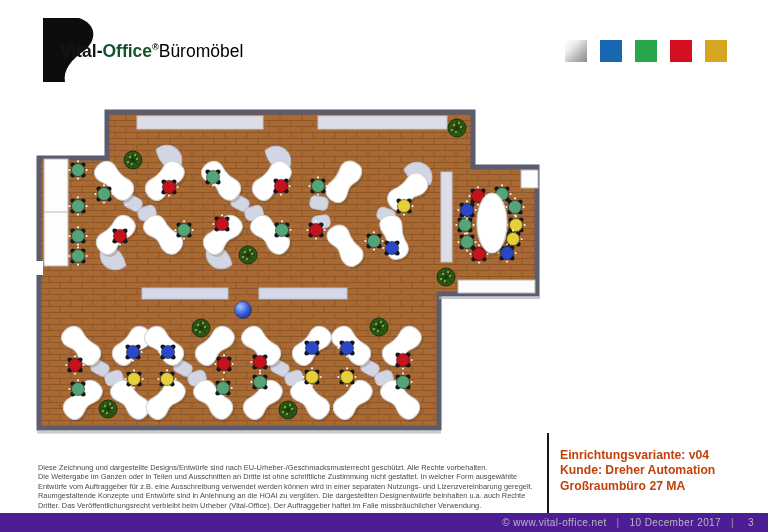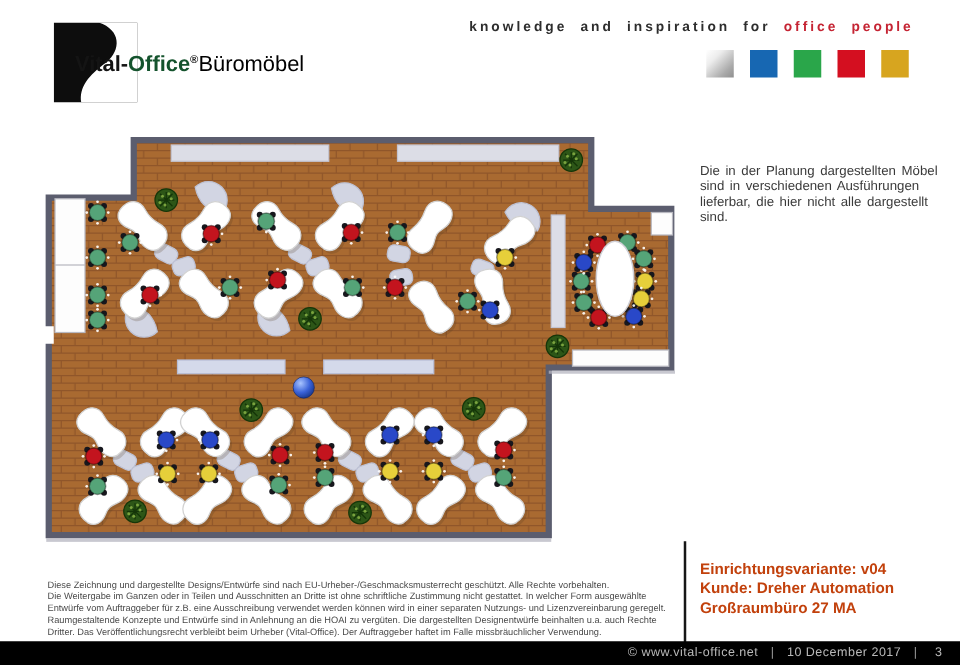--- a/index.html
+++ b/index.html
@@ -40,21 +40,21 @@
     font-size:7.4px;line-height:9.4px;color:#4a4a4a;white-space:pre-line;
   }
   
   .vline{position:absolute;left:547px;top:433px;width:2px;height:81px;background:#161616;}
   .project-info{
     position:absolute;left:560px;top:448px;
     font-size:12.2px;line-height:15.4px;font-weight:700;color:#c2410c;white-space:pre-line;
   }
   
   .footer{
-    position:absolute;left:0;top:513px;width:768px;height:19px;background:#000000;
+    position:absolute;left:0;top:513px;width:768px;height:19px;background:#4c1d95;
     display:flex;align-items:center;justify-content:flex-end;
     font-size:10px;color:#b9b9b9;letter-spacing:0.4px;
   }
   .footer span{display:inline-block;}
   .footer .sep{margin:0 10px;color:#9a9a9a;}
   .footer .page-num{margin-right:14px;margin-left:4px;}
 </style>
 </head>
 <body>
 
@@ -740,37 +740,30 @@
   <div class="logo">
     <svg width="67" height="64" viewBox="0 0 67 64">
       <rect x="0" y="0" width="67" height="64" fill="#0d0d0d"></rect>
       <path d="M36,0 C54,6 54,22 42,32 C28,42 20,52 22,64 L67,64 L67,0 Z" fill="#ffffff"></path>
     </svg>
   </div>
   <div class="logo-text">
     <span class="vital">Vital-</span><span class="office">Office</span><span class="reg">®</span><span class="green">Büromöbel</span>
   </div>
 
-  <div class="tagline">
-    <span>knowledge and inspiration for </span><span class="hl">office people</span>
-  </div>
 
   <div class="squares" id="squares">
       <div class="sq" style="background: linear-gradient(135deg, rgb(255, 255, 255) 0%, rgb(237, 237, 237) 30%, rgb(170, 170, 170) 75%, rgb(143, 143, 143) 100%);"></div>
       <div class="sq" style="background: rgb(23, 103, 178);"></div>
       <div class="sq" style="background: rgb(42, 166, 74);"></div>
       <div class="sq" style="background: rgb(212, 15, 32);"></div>
       <div class="sq" style="background: rgb(215, 165, 31);"></div>
     </div>
 
   <div class="side-text">
-    <span class="para2">Die in der Planung  dargestellten  Möbel
-sind in verschiedenen   Ausführungen
-lieferbar,  die hier nicht alle dargestellt
-sind.</span>
   </div>
 
   <div class="legal">Diese Zeichnung und dargestellte Designs/Entwürfe sind nach EU-Urheber-/Geschmacksmusterrecht geschützt. Alle Rechte vorbehalten.
 Die Weitergabe im Ganzen oder in Teilen und Ausschnitten an Dritte ist ohne schriftliche Zustimmung nicht gestattet. In welcher Form ausgewählte
 Entwürfe vom Auftraggeber für z.B. eine Ausschreibung verwendet werden können wird in einer separaten Nutzungs- und Lizenzvereinbarung geregelt.
 Raumgestaltende Konzepte und Entwürfe sind in Anlehnung an die HOAI zu vergüten. Die dargestellten Designentwürfe beinhalten u.a. auch Rechte
 Dritter. Das Veröffentlichungsrecht verbleibt beim Urheber (Vital-Office). Der Auftraggeber haftet im Falle missbräuchlicher Verwendung.</div>
 
   <div class="vline"></div>
   <div class="project-info">Einrichtungsvariante: v04

